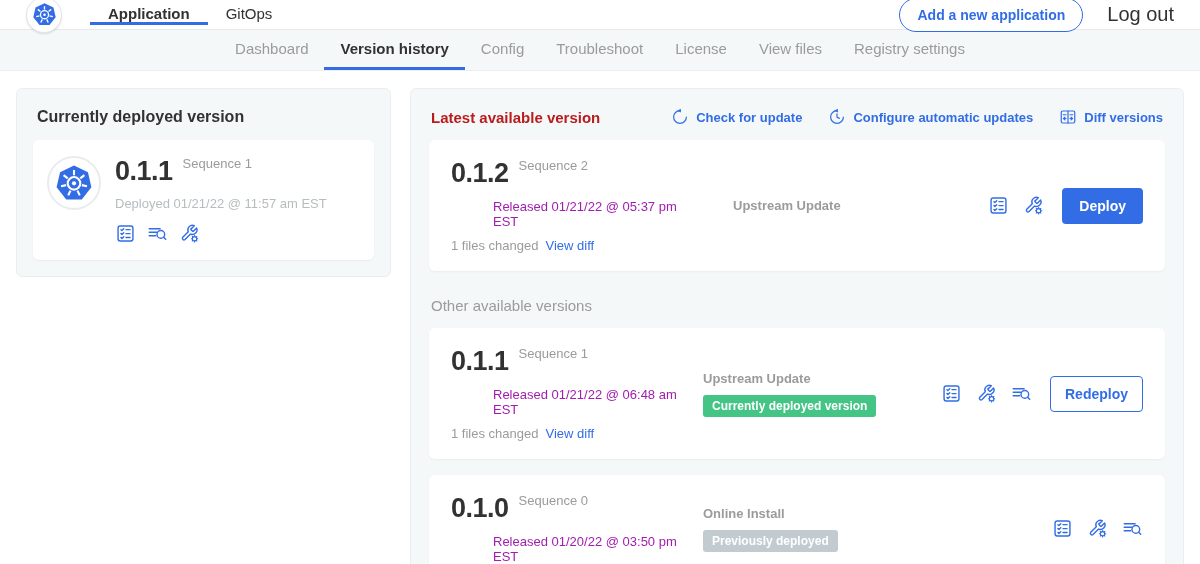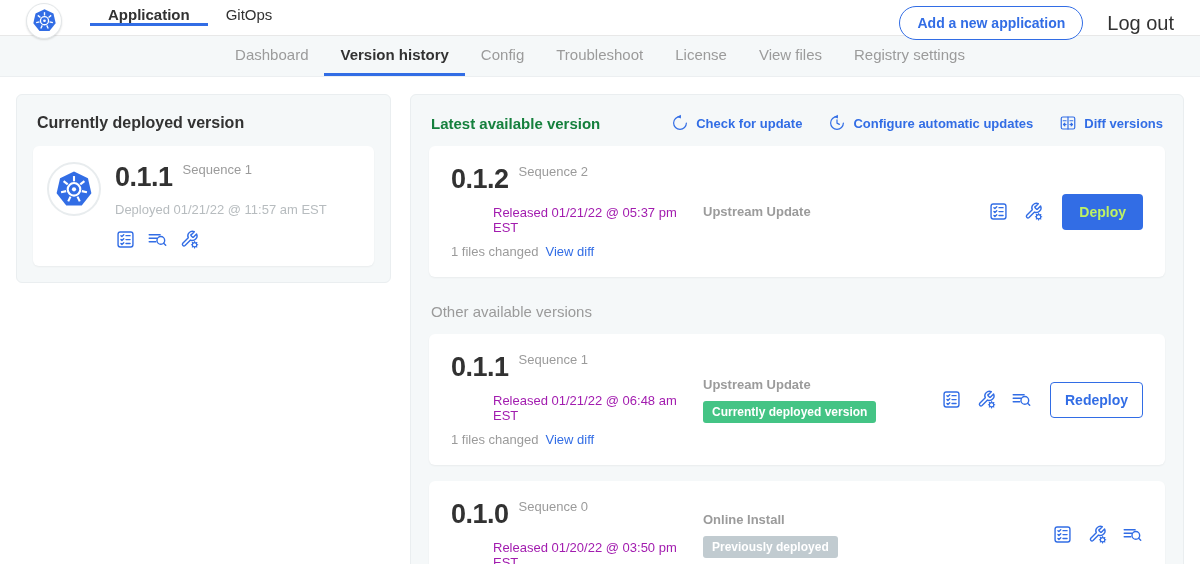--- a/index.html
+++ b/index.html
@@ -1,20 +1,20 @@
 <!DOCTYPE html>
 <html><head>
 <meta charset="utf-8">
 <style>
   * { margin:0; padding:0; box-sizing:border-box; }
   html,body { width:1200px; height:564px; background:#fff; overflow:hidden;
     font-family:"Liberation Sans","DejaVu Sans",sans-serif; color:#323232; }
 
   
-  .header { height:30px; display:flex; align-items:flex-start; border-bottom:1px solid #e8e8e8; padding:0 26px;margin-top:6px; }
+  .header { height:30px; display:flex; align-items:center; border-bottom:1px solid #e8e8e8; padding:0 26px; }
   .logo-wrap { width:36px; height:36px; border-radius:50%; background:#fff; border:1px solid #e3e7e9;
     box-shadow:0 1px 2px rgba(0,0,0,.12); display:flex; align-items:center; justify-content:center; align-self:center; }
   .logo-wrap svg { width:27px; height:27px; }
   .hdr-tabs { display:flex; margin-left:28px; }
   .hdr-tab { display:flex; align-items:center; padding:0 18px; font-size:15px; color:#323232;
     border-bottom:3px solid transparent; cursor:pointer; }
   .hdr-tab.active { font-weight:700; border-bottom-color:#326de5; }
   .hdr-right { margin-left:auto; display:flex; align-items:center; gap:24px; }
   .pill-btn { border:1px solid #326de5; color:#326de5; background:#fff; border-radius:17px;
     font-size:14px; font-weight:700; padding:8px 17px; cursor:pointer; }
@@ -39,42 +39,42 @@
   .ver-line { display:flex; align-items:flex-start; gap:10px; }
   .ver-big { font-size:27px; font-weight:700; letter-spacing:-.5px; color:#323232; }
   .seq { font-size:13px; color:#9b9b9b; }
   .deployed { font-size:13px; color:#b7bcbf; margin-top:9px; }
   .icon-row { display:flex; gap:11px; margin-top:12px; color:#326de5; }
   .ic { width:21px; height:21px; stroke:currentColor; fill:none; stroke-width:1.6; stroke-linecap:round; stroke-linejoin:round; cursor:pointer; }
   .ic18 { width:18px; height:18px; }
 
   .right-panel { flex:1; padding:15px 18px 18px; }
   .latest-hdr { display:flex; align-items:center; justify-content:space-between; margin:4px 2px 14px; }
-  .latest-title { font-size:15px; font-weight:600; color:#15803d; }
+  .latest-title { font-size:15px; font-weight:600; color:#b91c1c; }
   .hdr-actions { display:flex; align-items:center; gap:26px; }
   .action-link { display:flex; align-items:center; gap:7px; color:#326de5; font-size:13px; font-weight:600; cursor:pointer; }
 
   .vrow { background:#fff; border-radius:6px; box-shadow:0 1px 2px rgba(0,0,0,.05); display:flex; align-items:center; padding:18px 22px; }
   .vleft { width:252px; flex:none; }
   .vmid { flex:1; }
   .vright { display:flex; align-items:center; gap:14px; color:#326de5; }
   .released { font-size:13px; color:#a21caf; margin-top:10px;margin-left:42px; }
   .files-line { font-size:13px; color:#9b9b9b; margin-top:9px; display:flex; gap:7px; }
   .view-diff { color:#326de5; font-weight:400; cursor:pointer; }
   .source { font-size:13px; font-weight:600; color:#9b9b9b; }
   .badge { display:inline-block; margin-top:9px; font-size:12px; font-weight:700; color:#fff;
     padding:4px 9px; border-radius:3px; }
   .badge-green { background:#44c485; }
   .badge-gray { background:#c1cbd0; }
-  .deploy-btn { background:#326de5; color:#bef264; border:none; border-radius:4px; font-size:14px; font-weight:700;
+  .deploy-btn { background:#326de5; color:#ffffff; border:none; border-radius:4px; font-size:14px; font-weight:700;
     padding:10px 17px; margin-left:4px; cursor:pointer; }
   .redeploy-btn { background:#fff; color:#326de5; border:1px solid #326de5; border-radius:4px; font-size:14px;
     font-weight:700; padding:9px 14px; margin-left:4px; cursor:pointer; }
   .other-title { font-size:15px; color:#9b9b9b; margin:26px 2px 14px; }
-  .row1 { min-height:96px; }
+  .row1 { min-height:96px;gap:30px; }
   .row2 { min-height:108px; margin-top:2px; }
   .row3 { min-height:88px; margin-top:16px; }
 </style>
 </head>
 <body>
 
 <svg width="0" height="0" style="position:absolute" aria-hidden="true">
   <symbol id="i-k8s" viewBox="0 0 24 24">
     <polygon points="12,2 19.97,5.84 21.94,14.47 16.43,21.39 7.57,21.39 2.06,14.47 4.03,5.84" fill="#326de5" stroke="none"></polygon>
     <g stroke="#fff" stroke-width="1.2" fill="none">

